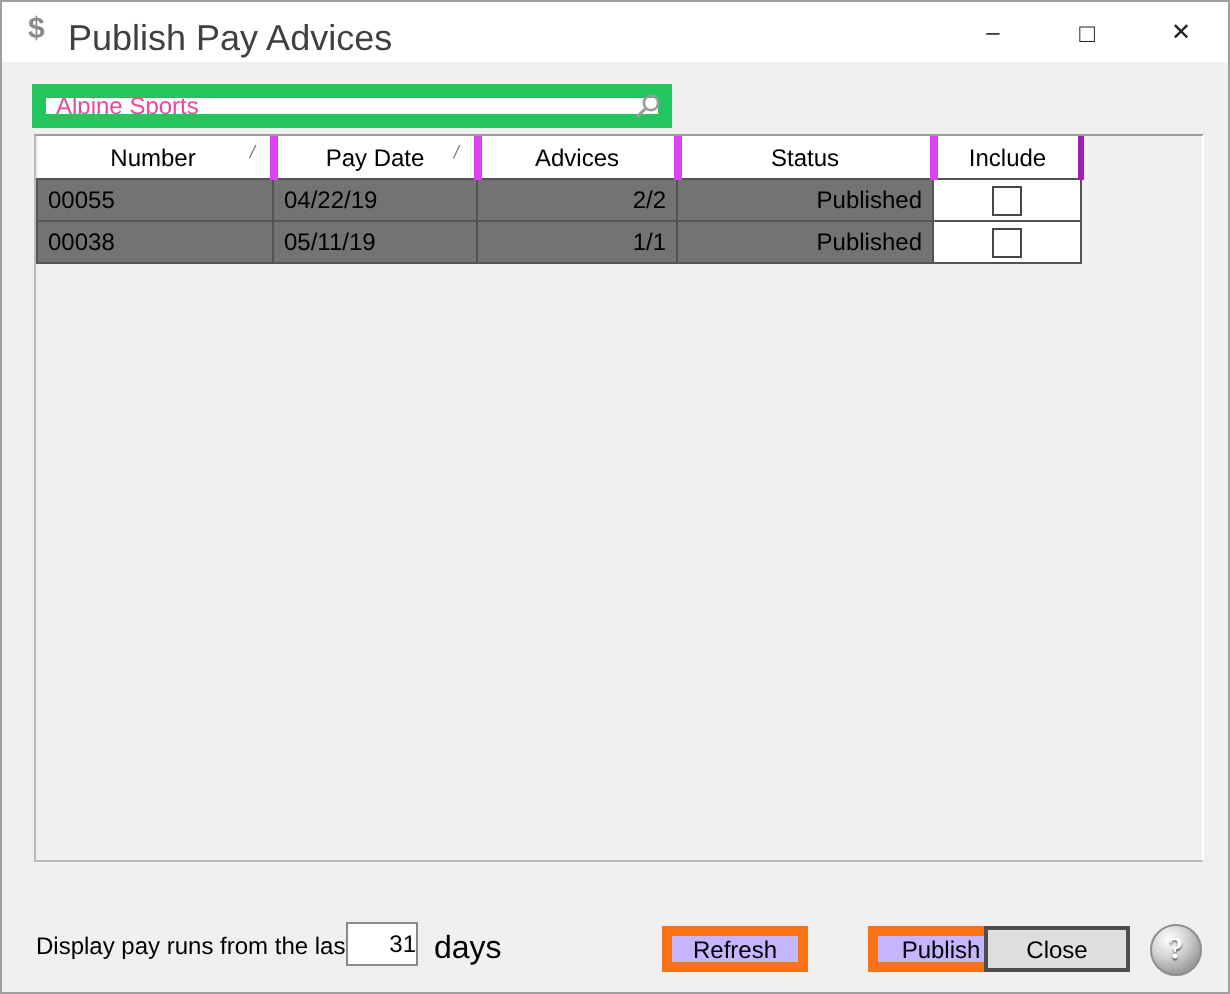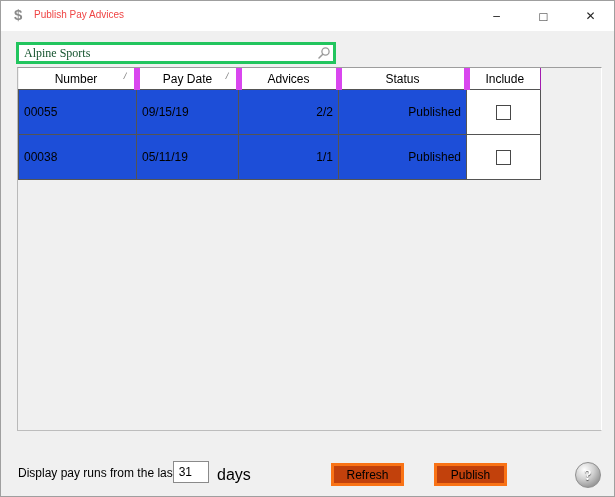--- a/index.html
+++ b/index.html
@@ -5,74 +5,74 @@
   html,body { margin:0; padding:0; }
   body { width:615px; height:497px; font-family:"Liberation Sans", sans-serif; }
   .window {
     position:relative; width:615px; height:497px; background:#f0f0f0;
     border:1px solid #9f9f9f; box-sizing:border-box; overflow:hidden;
     font-size:12px; color:#000;
   }
   
   .titlebar { position:absolute; left:0; top:0; width:100%; height:30px; background:#ffffff; }
   .app-icon { position:absolute; left:13px; top:5px; font-size:15px; font-weight:bold; color:#8a8a8a; }
-  .title { position:absolute; left:33px; top:8px; font-size:10px; color:#ef4444;text-align:center; }
+  .title { position:absolute; left:33px; top:8px; font-size:18px; color:#404040;text-align:center; }
   .win-controls { position:absolute; right:0; top:0; height:30px; display:flex; }
   .win-btn { width:47px; height:30px; display:flex; align-items:center; justify-content:center; color:#222; font-size:12px; }
   .win-btn.max span { font-size:13px; }
   .win-btn.close span { font-size:12px; }
   
   .search-wrap { position:absolute; left:15px; top:41px; width:320px; height:22px; }
   .search-wrap input {
-    width:100%; height:100%; box-sizing:border-box; border:3px solid #22c55e; background:#fff;
-    font-family:Liberation Serif, serif; font-size:12px; padding:0 24px 0 5px; color:#14532d; outline:none;
+    width:100%; height:100%; box-sizing:border-box; border:7px solid #22c55e; background:#fff;
+    font-family:Liberation Sans, sans-serif; font-size:12px; padding:0 24px 0 5px; color:#ec4899; outline:none;
   }
   .search-icon { position:absolute; right:5px; top:4px; width:14px; height:14px; }
   
   .grid-panel {
     position:absolute; left:16px; top:66px; width:585px; height:364px; box-sizing:border-box;
     background:#f0f0f0;
     border-top:1px solid #9d9d9d; border-left:1px solid #b9b9b9;
     border-right:1px solid #ffffff; border-bottom:1px solid #bdbdbd;
   }
   table.grid { border-collapse:collapse; table-layout:fixed; margin:0; }
   .grid col.c-number { width:118px; } .grid col.c-paydate { width:102px; }
   .grid col.c-advices { width:100px; } .grid col.c-status { width:128px; }
   .grid col.c-include { width:74px; }
   .grid th {
     position:relative; background:#ffffff; font-weight:normal; font-size:12px; height:21px;
-    border-right:6px solid #d946ef; padding:0 4px; text-align:center; white-space:nowrap; overflow:hidden;
+    border-right:4px solid #d946ef; padding:0 4px; text-align:center; white-space:nowrap; overflow:hidden;
   }
-  .grid th:last-child { border-right:1px solid #a21caf; }
+  .grid th:last-child { border-right:3px solid #a21caf; }
   .sort-glyph {
     position:absolute; right:7px; top:3px; font-size:9px; color:#7a7a7a;
     transform:skewX(-12deg);
   }
   .grid td {
-    background:#1d4ed8; border:1px solid #545454; height:20px; padding:12px 5px;
+    background:#737373; border:1px solid #545454; height:20px; padding:0 5px;
     font-size:12px; white-space:nowrap; overflow:hidden;
   }
   .grid td.al { text-align:left; }
   .grid td.ar { text-align:right;margin-left:39px; }
   .grid td.include-cell { background:#ffffff; text-align:center; padding:0; }
   .checkbox {
     display:inline-block; width:13px; height:13px; background:#fff;
     border:1px solid #474747; vertical-align:middle; margin-top:1px;
   }
   
   .footer-label { position:absolute; left:17px; top:465px; font-size:12px; color:#000; }
   .days-input {
     position:absolute; left:172px; top:460px; width:36px; height:22px; box-sizing:border-box;
     border:1px solid #8a8a8a; background:#fff; font-family:"Liberation Sans", sans-serif;
-    font-size:12px; text-align:right; padding-right:16px; outline:none;
+    font-size:12px; text-align:right; padding-right:0; outline:none;
   }
   .days-suffix { position:absolute; left:216px; top:465px; font-size:16px; }
   .btn {
     position:absolute; top:462px; width:73px; height:23px; box-sizing:border-box;
-    background:#c2410c; border:3px solid #f97316; font-family:"Liberation Sans", sans-serif;
+    background:#c4b5fd; border:5px solid #f97316; font-family:"Liberation Sans", sans-serif;
     font-size:12px; color:#000; display:flex; align-items:center; justify-content:center;
   }
   .btn.refresh { left:330px; }
   .btn.publish { left:433px; }
   .btn.close-btn { left:491px; border:2px solid #4f4f4f; background:#dedede; }
   .help-btn {
     position:absolute; left:574px; top:461px; width:24px; height:24px; border-radius:50%;
     background:radial-gradient(circle at 35% 28%, #ffffff 0%, #d2d2d2 40%, #9a9a9a 75%, #858585 100%);
     border:1px solid #8f8f8f; display:flex; align-items:center; justify-content:center;
   }
@@ -136,21 +136,21 @@
             <span>Status</span>
           </th>
           <th>
             <span>Include</span>
           </th>
         </tr>
       </thead>
       <tbody>
         <tr>
           <td class="al">00055</td>
-          <td class="al">09/15/19</td>
+          <td class="al">04/22/19</td>
           <td class="ar">2/2</td>
           <td class="ar">Published</td>
           <td class="include-cell">
             <span class="checkbox"></span>
           </td>
         </tr>
         <tr>
           <td class="al">00038</td>
           <td class="al">05/11/19</td>
           <td class="ar">1/1</td>
@@ -162,18 +162,19 @@
       </tbody>
     </table>
   </div>
 
   <span class="footer-label">Display pay runs from the last</span>
   <input class="days-input" type="text" value="31" style="">
   <span class="days-suffix">days</span>
 
   <div class="btn refresh">Refresh</div>
   <div class="btn publish">Publish</div>
+  <div class="btn close-btn">Close</div>
 
   <div class="help-btn">
     <span>?</span>
   </div>
 
 </div>
 
 </body></html>

